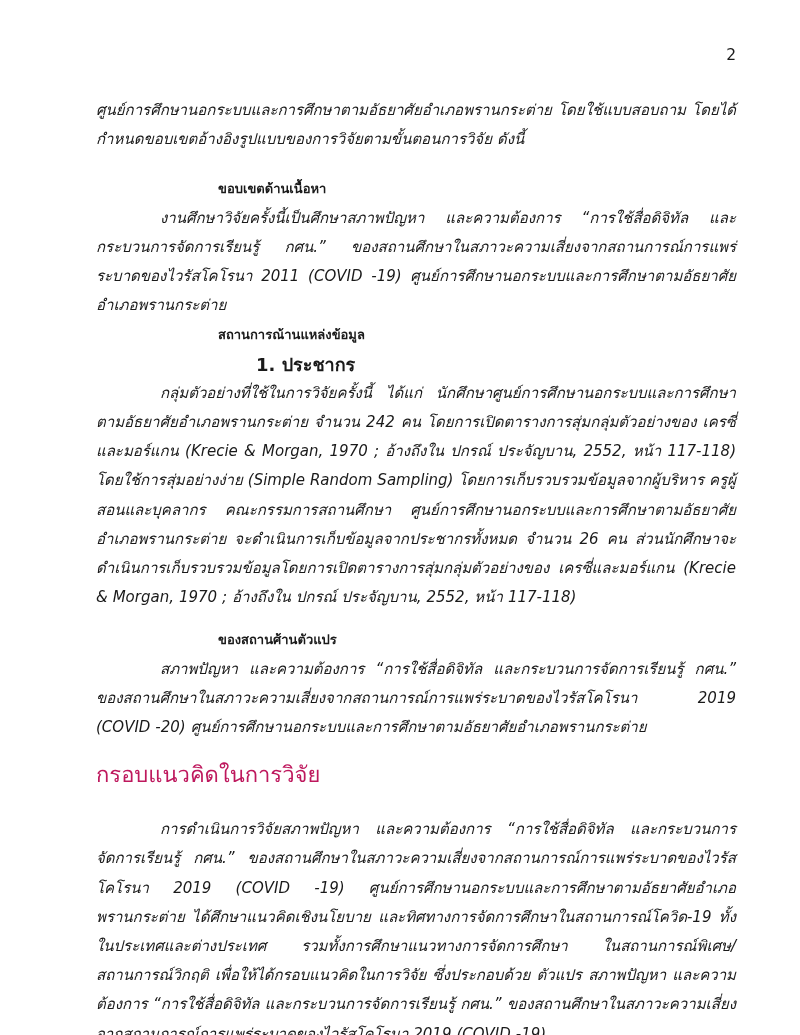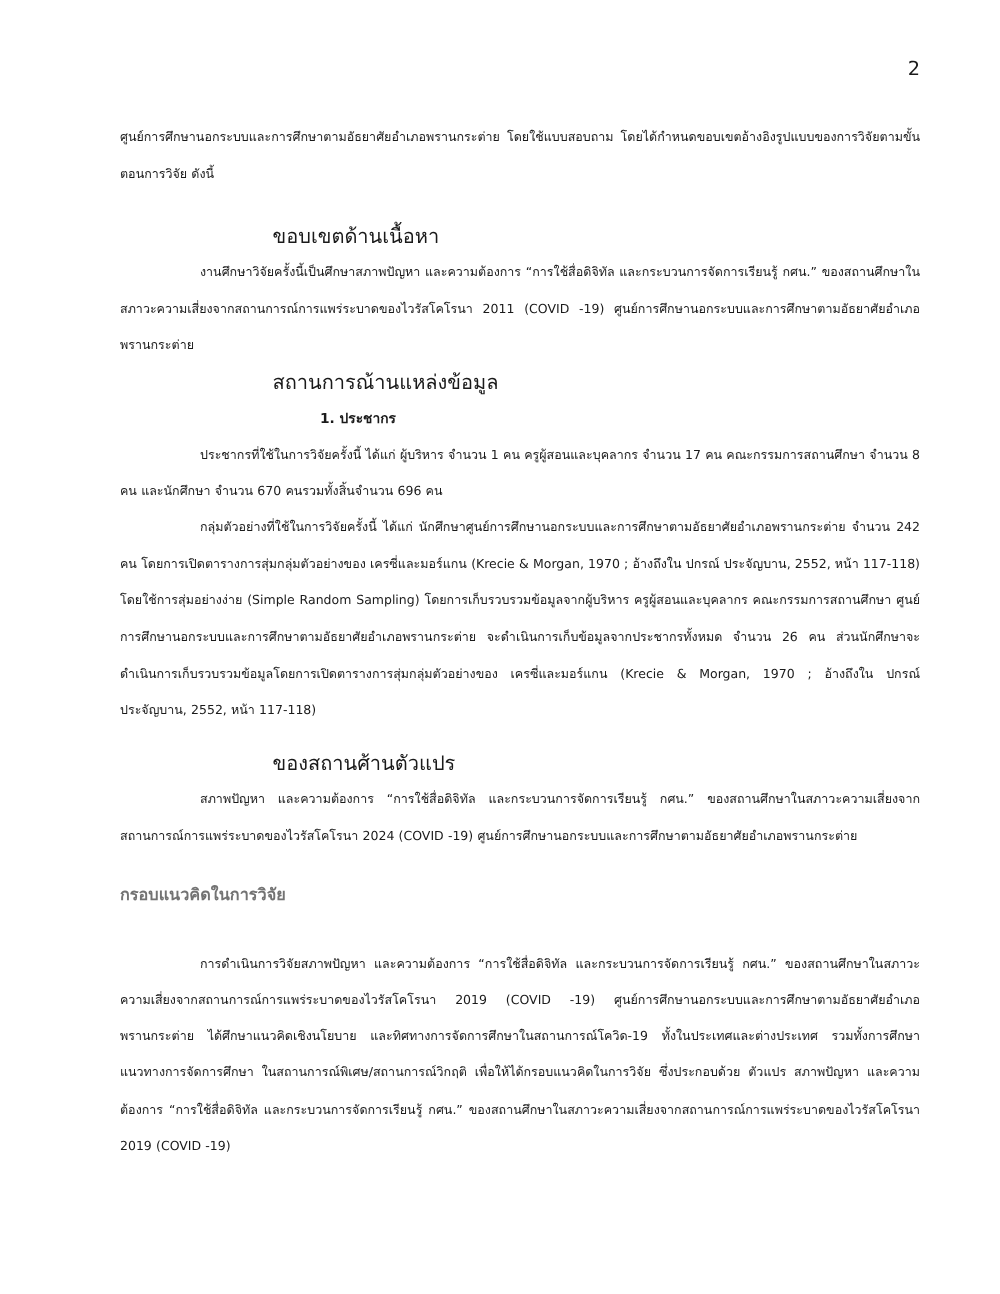--- a/index.html
+++ b/index.html
@@ -32,52 +32,53 @@
     font-family: "DejaVu Sans", "Liberation Sans", sans-serif;
   }
   .content {
     position: absolute;
     left: 96px;
     top: 96px;
     width: 640px;
   }
   p.body {
     margin: 0;
-    font-size: 10px;
+    font-size: 15px;
     line-height: 29.2px;
     text-align: justify;
     text-justify: inter-word;
     color: #1a1a1a;
     word-spacing: 0.2px;
+    font-style: italic;
   }
   .indent-para {
     text-indent: 64px;
   }
   .heading-sub {
     margin: 0;
-    font-size: 16px;
+    font-size: 13px;
     line-height: 29.2px;
-    font-weight: normal;
+    font-weight: bold;
     color: #1a1a1a;
     padding-left: 122px;
   }
   .heading-num {
     margin: 0;
-    font-size: 11px;
+    font-size: 18px;
     line-height: 29.2px;
     font-weight: bold;
     color: #1a1a1a;
     padding-left: 160px;
   }
   .heading-main {
     margin: 0;
-    font-size: 13px;
+    font-size: 22px;
     line-height: 40px;
-    font-weight: bold;
-    color: #737373;
+    font-weight: normal;
+    color: #be185d;
   }
   .spacer-sm { height: 13px; }
   .spacer-md { height: 20px; }
 </style>
 </head>
 <body>
 
 <div class="page">
 
   <div class="page-number">2</div>
@@ -87,28 +88,27 @@
     <p class="body">ศูนย์การศึกษานอกระบบและการศึกษาตามอัธยาศัยอำเภอพรานกระต่าย โดยใช้แบบสอบถาม โดยได้กำหนดขอบเขตอ้างอิงรูปแบบของการวิจัยตามขั้นตอนการวิจัย ดังนี้</p>
 
     <div class="spacer-md"></div>
 
     <p class="heading-sub">ขอบเขตด้านเนื้อหา</p>
     <p class="body indent-para">งานศึกษาวิจัยครั้งนี้เป็นศึกษาสภาพปัญหา และความต้องการ “การใช้สื่อดิจิทัล และกระบวนการจัดการเรียนรู้ กศน.” ของสถานศึกษาในสภาวะความเสี่ยงจากสถานการณ์การแพร่ระบาดของไวรัสโคโรนา 2011 (COVID -19) ศูนย์การศึกษานอกระบบและการศึกษาตามอัธยาศัยอำเภอพรานกระต่าย</p>
 
     <p class="heading-sub">สถานการณ้านแหล่งข้อมูล</p>
 
     <p class="heading-num">1. ประชากร</p>
-    <p class="body indent-para">ประชากรที่ใช้ในการวิจัยครั้งนี้ ได้แก่ ผู้บริหาร จำนวน 1 คน ครูผู้สอนและบุคลากร จำนวน 17 คน คณะกรรมการสถานศึกษา จำนวน 8 คน และนักศึกษา จำนวน 670 คนรวมทั้งสิ้นจำนวน 696 คน</p>
 
     <p class="body indent-para">กลุ่มตัวอย่างที่ใช้ในการวิจัยครั้งนี้ ได้แก่ นักศึกษาศูนย์การศึกษานอกระบบและการศึกษาตามอัธยาศัยอำเภอพรานกระต่าย จำนวน 242 คน โดยการเปิดตารางการสุ่มกลุ่มตัวอย่างของ เครซี่และมอร์แกน (Krecie &amp; Morgan, 1970 ; อ้างถึงใน ปกรณ์ ประจัญบาน, 2552, หน้า 117-118) โดยใช้การสุ่มอย่างง่าย (Simple Random Sampling) โดยการเก็บรวบรวมข้อมูลจากผู้บริหาร ครูผู้สอนและบุคลากร คณะกรรมการสถานศึกษา ศูนย์การศึกษานอกระบบและการศึกษาตามอัธยาศัยอำเภอพรานกระต่าย จะดำเนินการเก็บข้อมูลจากประชากรทั้งหมด จำนวน 26 คน ส่วนนักศึกษาจะดำเนินการเก็บรวบรวมข้อมูลโดยการเปิดตารางการสุ่มกลุ่มตัวอย่างของ เครซี่และมอร์แกน (Krecie &amp; Morgan, 1970 ; อ้างถึงใน ปกรณ์ ประจัญบาน, 2552, หน้า 117-118)</p>
 
     <div class="spacer-sm"></div>
 
     <p class="heading-sub">ของสถานศ้านตัวแปร</p>
-    <p class="body indent-para">สภาพปัญหา และความต้องการ “การใช้สื่อดิจิทัล และกระบวนการจัดการเรียนรู้ กศน.” ของสถานศึกษาในสภาวะความเสี่ยงจากสถานการณ์การแพร่ระบาดของไวรัสโคโรนา 2024 (COVID -19) ศูนย์การศึกษานอกระบบและการศึกษาตามอัธยาศัยอำเภอพรานกระต่าย</p>
+    <p class="body indent-para">สภาพปัญหา และความต้องการ “การใช้สื่อดิจิทัล และกระบวนการจัดการเรียนรู้ กศน.” ของสถานศึกษาในสภาวะความเสี่ยงจากสถานการณ์การแพร่ระบาดของไวรัสโคโรนา 2019 (COVID -20) ศูนย์การศึกษานอกระบบและการศึกษาตามอัธยาศัยอำเภอพรานกระต่าย</p>
 
     <div class="spacer-sm"></div>
 
     <p class="heading-main">กรอบแนวคิดในการวิจัย</p>
 
     <div class="spacer-md"></div>
 
     <p class="body indent-para">การดำเนินการวิจัยสภาพปัญหา และความต้องการ “การใช้สื่อดิจิทัล และกระบวนการจัดการเรียนรู้ กศน.” ของสถานศึกษาในสภาวะความเสี่ยงจากสถานการณ์การแพร่ระบาดของไวรัสโคโรนา 2019 (COVID -19) ศูนย์การศึกษานอกระบบและการศึกษาตามอัธยาศัยอำเภอพรานกระต่าย ได้ศึกษาแนวคิดเชิงนโยบาย และทิศทางการจัดการศึกษาในสถานการณ์โควิด-19 ทั้งในประเทศและต่างประเทศ รวมทั้งการศึกษาแนวทางการจัดการศึกษา ในสถานการณ์พิเศษ/สถานการณ์วิกฤติ เพื่อให้ได้กรอบแนวคิดในการวิจัย ซึ่งประกอบด้วย ตัวแปร สภาพปัญหา และความต้องการ “การใช้สื่อดิจิทัล และกระบวนการจัดการเรียนรู้ กศน.” ของสถานศึกษาในสภาวะความเสี่ยงจากสถานการณ์การแพร่ระบาดของไวรัสโคโรนา 2019 (COVID -19)</p>
 
   </div>

